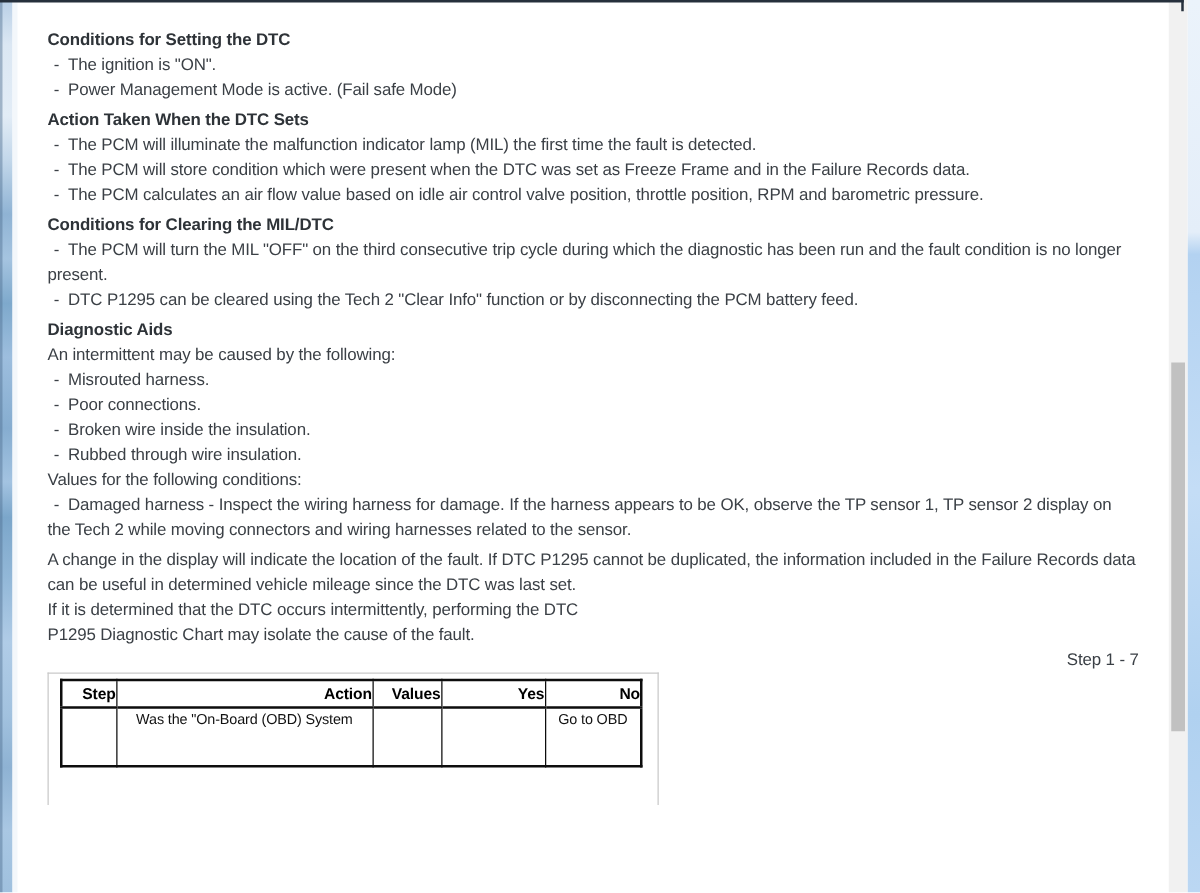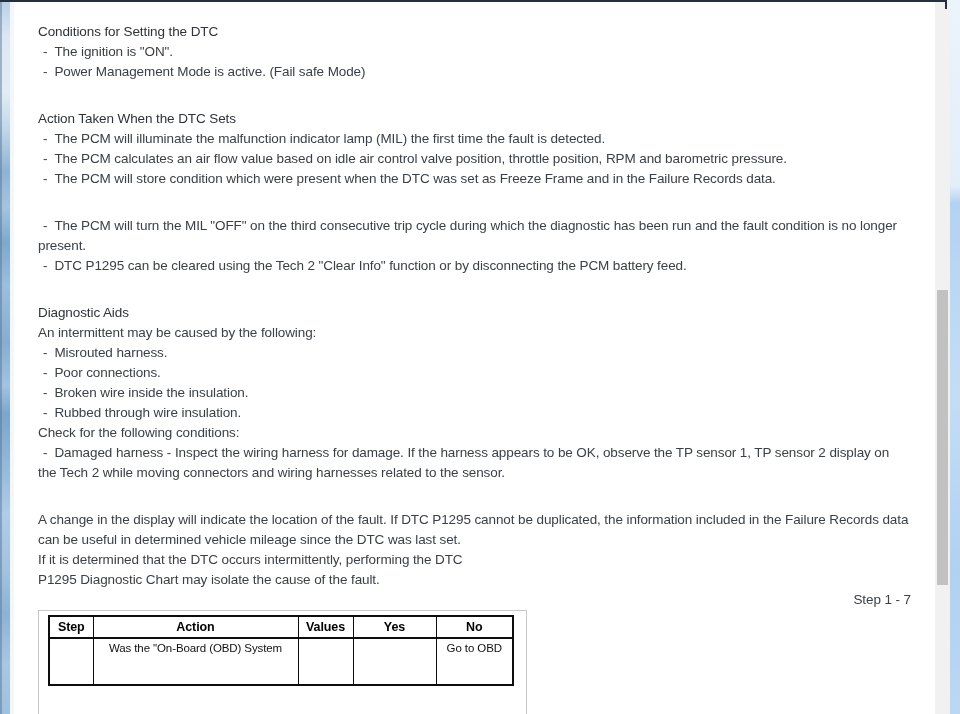--- a/index.html
+++ b/index.html
@@ -29,36 +29,36 @@
   }
   
   .scroll-track { position:absolute; left:935px; top:0; width:15px; height:714px; background:#f1f1f1; z-index:5; }
   .scroll-thumb { position:absolute; left:2px; top:290px; width:11px; height:295px; background:#c1c1c1; }
   
   .content {
     position:absolute; left:14px; top:2px; width:921px; height:712px;
     box-sizing:border-box; padding:20px 24px 0 24px;
     color:#3b4046; font-size:13.5px; line-height:20px; letter-spacing:-0.1px;
   }
-  h3.heading { margin:0; font-size:13.5px; line-height:20px; font-weight:normal; color:#2e3338; }
+  h3.heading { margin:0; font-size:13.5px; line-height:20px; font-weight:bold; color:#2e3338; }
   p.line, p.bullet { margin:0; }
   .dash { display:inline; margin:0 7px 0 5px; }
-  .section + .section { margin-top:27px; }
+  .section + .section { margin-top:4px; }
   .step-label { margin-top:22px;text-align:right; }
   
   .table-box {
     width:489px; box-sizing:border-box;
     border:1px solid #c9c9c9; border-bottom:none;
     padding:4px 14px 30px 9px; background:#ffffff;
   }
   table.steps { width:464px; table-layout:fixed; border-collapse:collapse; border:2px solid #0d0d0d; background:#fff; }
   table.steps th {
     border:1.5px solid #0d0d0d; border-bottom-width:2px;
     height:18px; padding:0; font-size:12.5px; font-weight:bold; color:#000;
-    text-align:center; vertical-align:middle;
+    text-align:right; vertical-align:middle;
   }
   table.steps td {
     border:1.5px solid #0d0d0d; height:42px; padding:3px 3px 0;
     font-size:11.5px; line-height:13px; color:#111;
     text-align:center; vertical-align:top;
   }
 </style>
 </head>
 <body>
 
@@ -75,37 +75,38 @@
 
   <div class="section">
     <h3 class="heading">Conditions for Setting the DTC</h3>
     <p class="bullet"><span class="dash">-</span><span>The ignition is "ON".</span></p>
     <p class="bullet"><span class="dash">-</span><span>Power Management Mode is active. (Fail safe Mode)</span></p>
   </div>
 
   <div class="section">
     <h3 class="heading">Action Taken When the DTC Sets</h3>
     <p class="bullet"><span class="dash">-</span><span>The PCM will illuminate the malfunction indicator lamp (MIL) the first time the fault is detected.</span></p>
+    <p class="bullet"><span class="dash">-</span><span>The PCM will store condition which were present when the DTC was set as Freeze Frame and in the Failure Records data.</span></p>
     <p class="bullet"><span class="dash">-</span><span>The PCM calculates an air flow value based on idle air control valve position, throttle position, RPM and barometric pressure.</span></p>
-    <p class="bullet"><span class="dash">-</span><span>The PCM will store condition which were present when the DTC was set as Freeze Frame and in the Failure Records data.</span></p>
   </div>
 
   <div class="section">
+    <h3 class="heading">Conditions for Clearing the MIL/DTC</h3>
     <p class="bullet"><span class="dash">-</span><span>The PCM will turn the MIL "OFF" on the third consecutive trip cycle during which the diagnostic has been run and the fault condition is no longer present.</span></p>
     <p class="bullet"><span class="dash">-</span><span>DTC P1295 can be cleared using the Tech 2 "Clear Info" function or by disconnecting the PCM battery feed.</span></p>
   </div>
 
   <div class="section">
     <h3 class="heading">Diagnostic Aids</h3>
     <p class="line">An intermittent may be caused by the following:</p>
     <p class="bullet"><span class="dash">-</span><span>Misrouted harness.</span></p>
     <p class="bullet"><span class="dash">-</span><span>Poor connections.</span></p>
     <p class="bullet"><span class="dash">-</span><span>Broken wire inside the insulation.</span></p>
     <p class="bullet"><span class="dash">-</span><span>Rubbed through wire insulation.</span></p>
-    <p class="line">Check for the following conditions:</p>
+    <p class="line">Values for the following conditions:</p>
     <p class="bullet"><span class="dash">-</span><span>Damaged harness - Inspect the wiring harness for damage. If the harness appears to be OK, observe the TP sensor 1, TP sensor 2 display on the Tech 2 while moving connectors and wiring harnesses related to the sensor.</span></p>
   </div>
 
   <div class="section">
     <p class="line">A change in the display will indicate the location of the fault. If DTC P1295 cannot be duplicated, the information included in the Failure Records data can be useful in determined vehicle mileage since the DTC was last set.</p>
     <p class="line">If it is determined that the DTC occurs intermittently, performing the DTC</p>
     <p class="line">P1295 Diagnostic Chart may isolate the cause of the fault.</p>
   </div>
 
   <p class="line step-label">Step 1 - 7</p>

